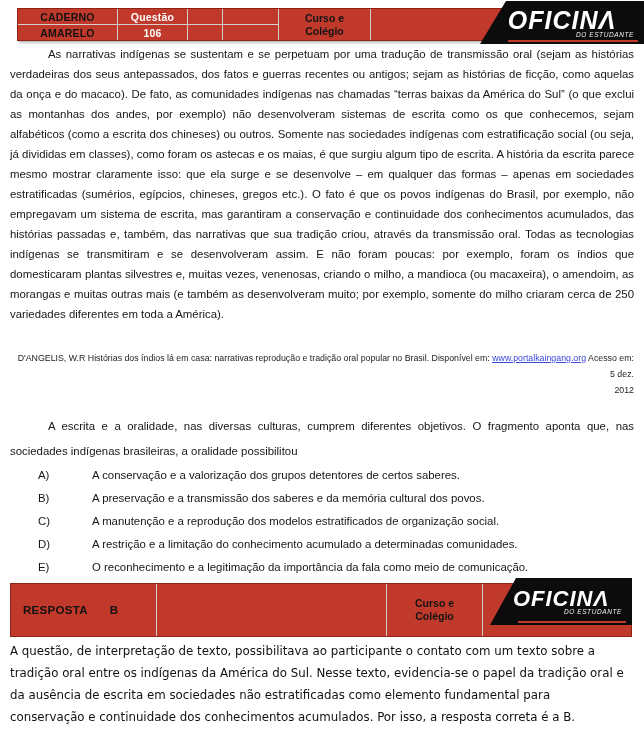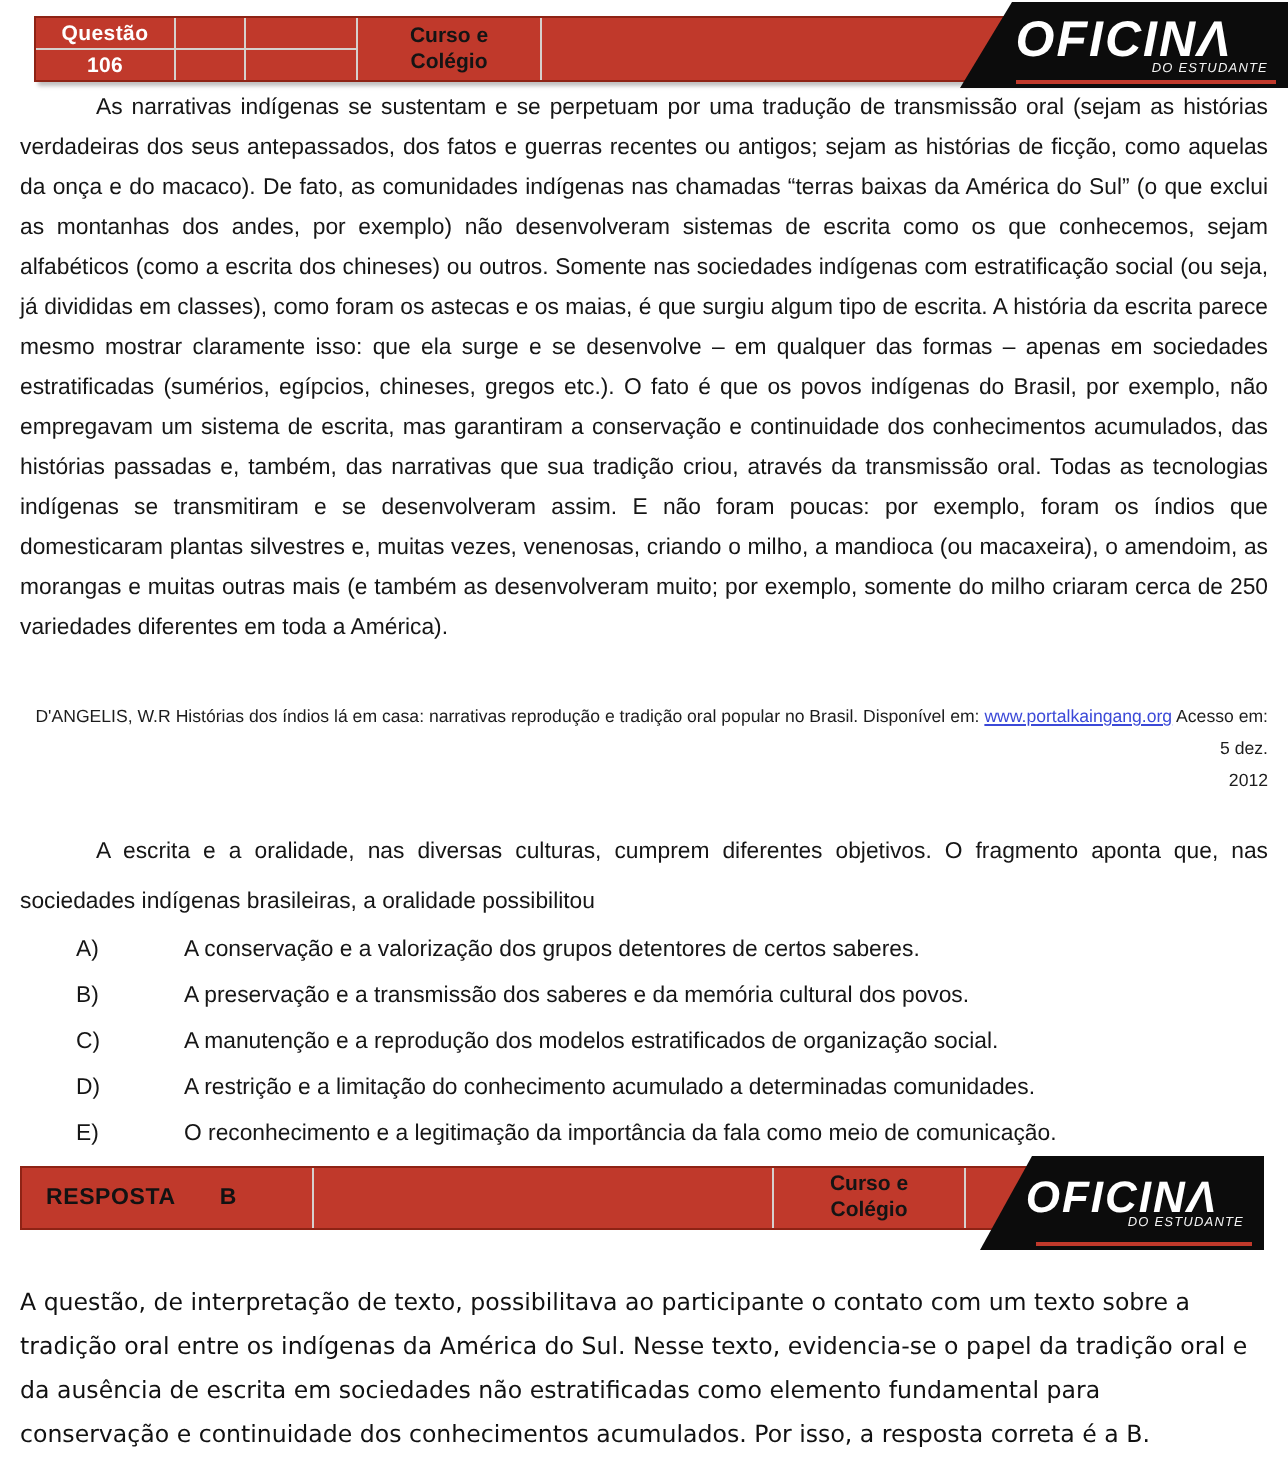--- a/index.html
+++ b/index.html
@@ -72,21 +72,21 @@
   }
 
   
   .options { position:absolute; left:38px; right:20px; top:469px; }
   .option { display:flex; margin-bottom:10px; font-size:11.4px; line-height:13px; color:#161616; }
   .opt-letter { width:24px; flex:0 0 auto; }
   .opt-text { flex:1;margin-left:30px; }
 
   
   .answer-bar {
-    position:absolute; left:10px; top:583px; width:622px; height:32px;
+    position:absolute; left:10px; top:583px; width:622px; height:54px;
     background:#c0392b; display:flex; box-sizing:border-box;
     border:1px solid #8e2315;
   }
   .acell-resposta {
     width:146px; box-sizing:border-box; border-right:1px solid #d6d0cd;
     display:flex; align-items:center; padding-left:12px;
     font-size:11.5px; font-weight:bold; color:#121212; letter-spacing:0.3px;
   }
   .acell-resposta .answer-value { margin-left:22px; }
   .acell-spacer { flex:1; box-sizing:border-box; border-right:1px solid #d6d0cd; }
@@ -103,20 +103,24 @@
     font-family:"DejaVu Sans", sans-serif;
     font-size:11.8px; line-height:22px; text-align:left; color:#111111;
   }
 </style>
 </head>
 <body>
 
 <div class="page">
 
   <div class="header-table">
+    <div class="hcell" style="width:100px;">
+      <div class="hrow top txt-black">CADERNO</div>
+      <div class="hrow txt-black">AMARELO</div>
+    </div>
     <div class="hcell" style="width:70px;">
       <div class="hrow top txt-white">Questão</div>
       <div class="hrow txt-white">106</div>
     </div>
     <div class="hcell" style="width:35px;">
       <div class="hrow top"></div>
       <div class="hrow"></div>
     </div>
     <div class="hcell" style="width:56px;">
       <div class="hrow top"></div>

